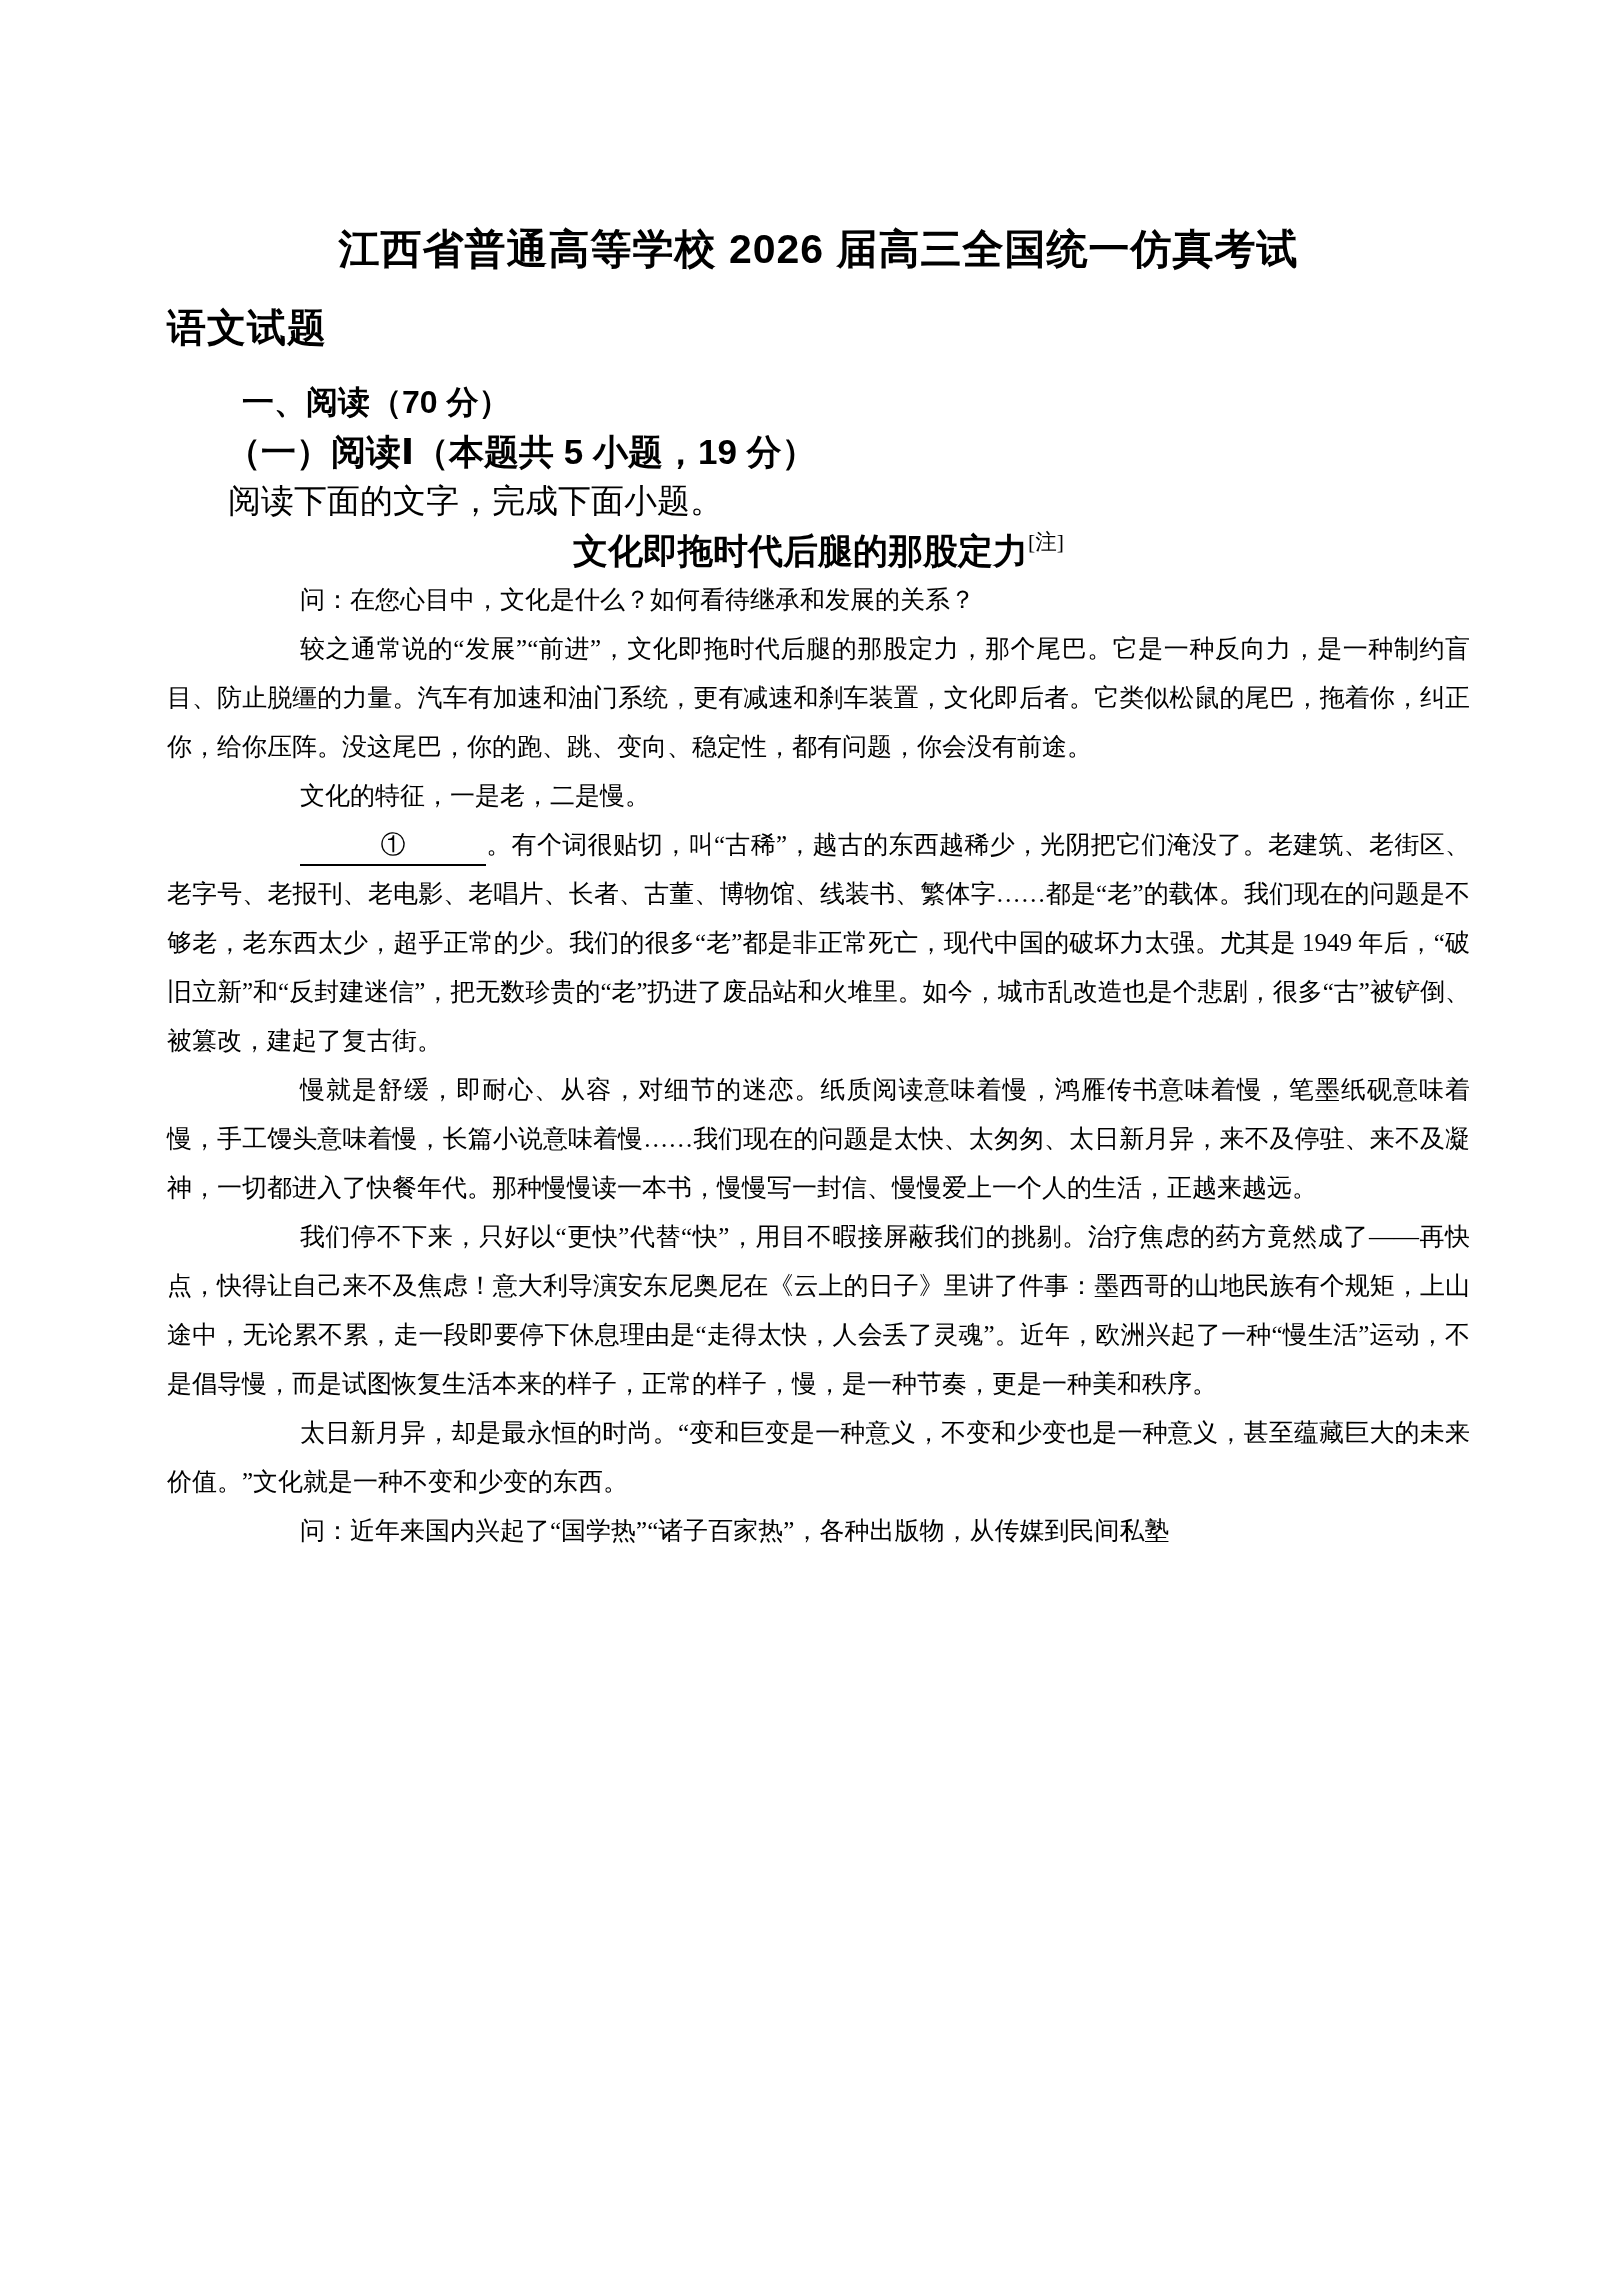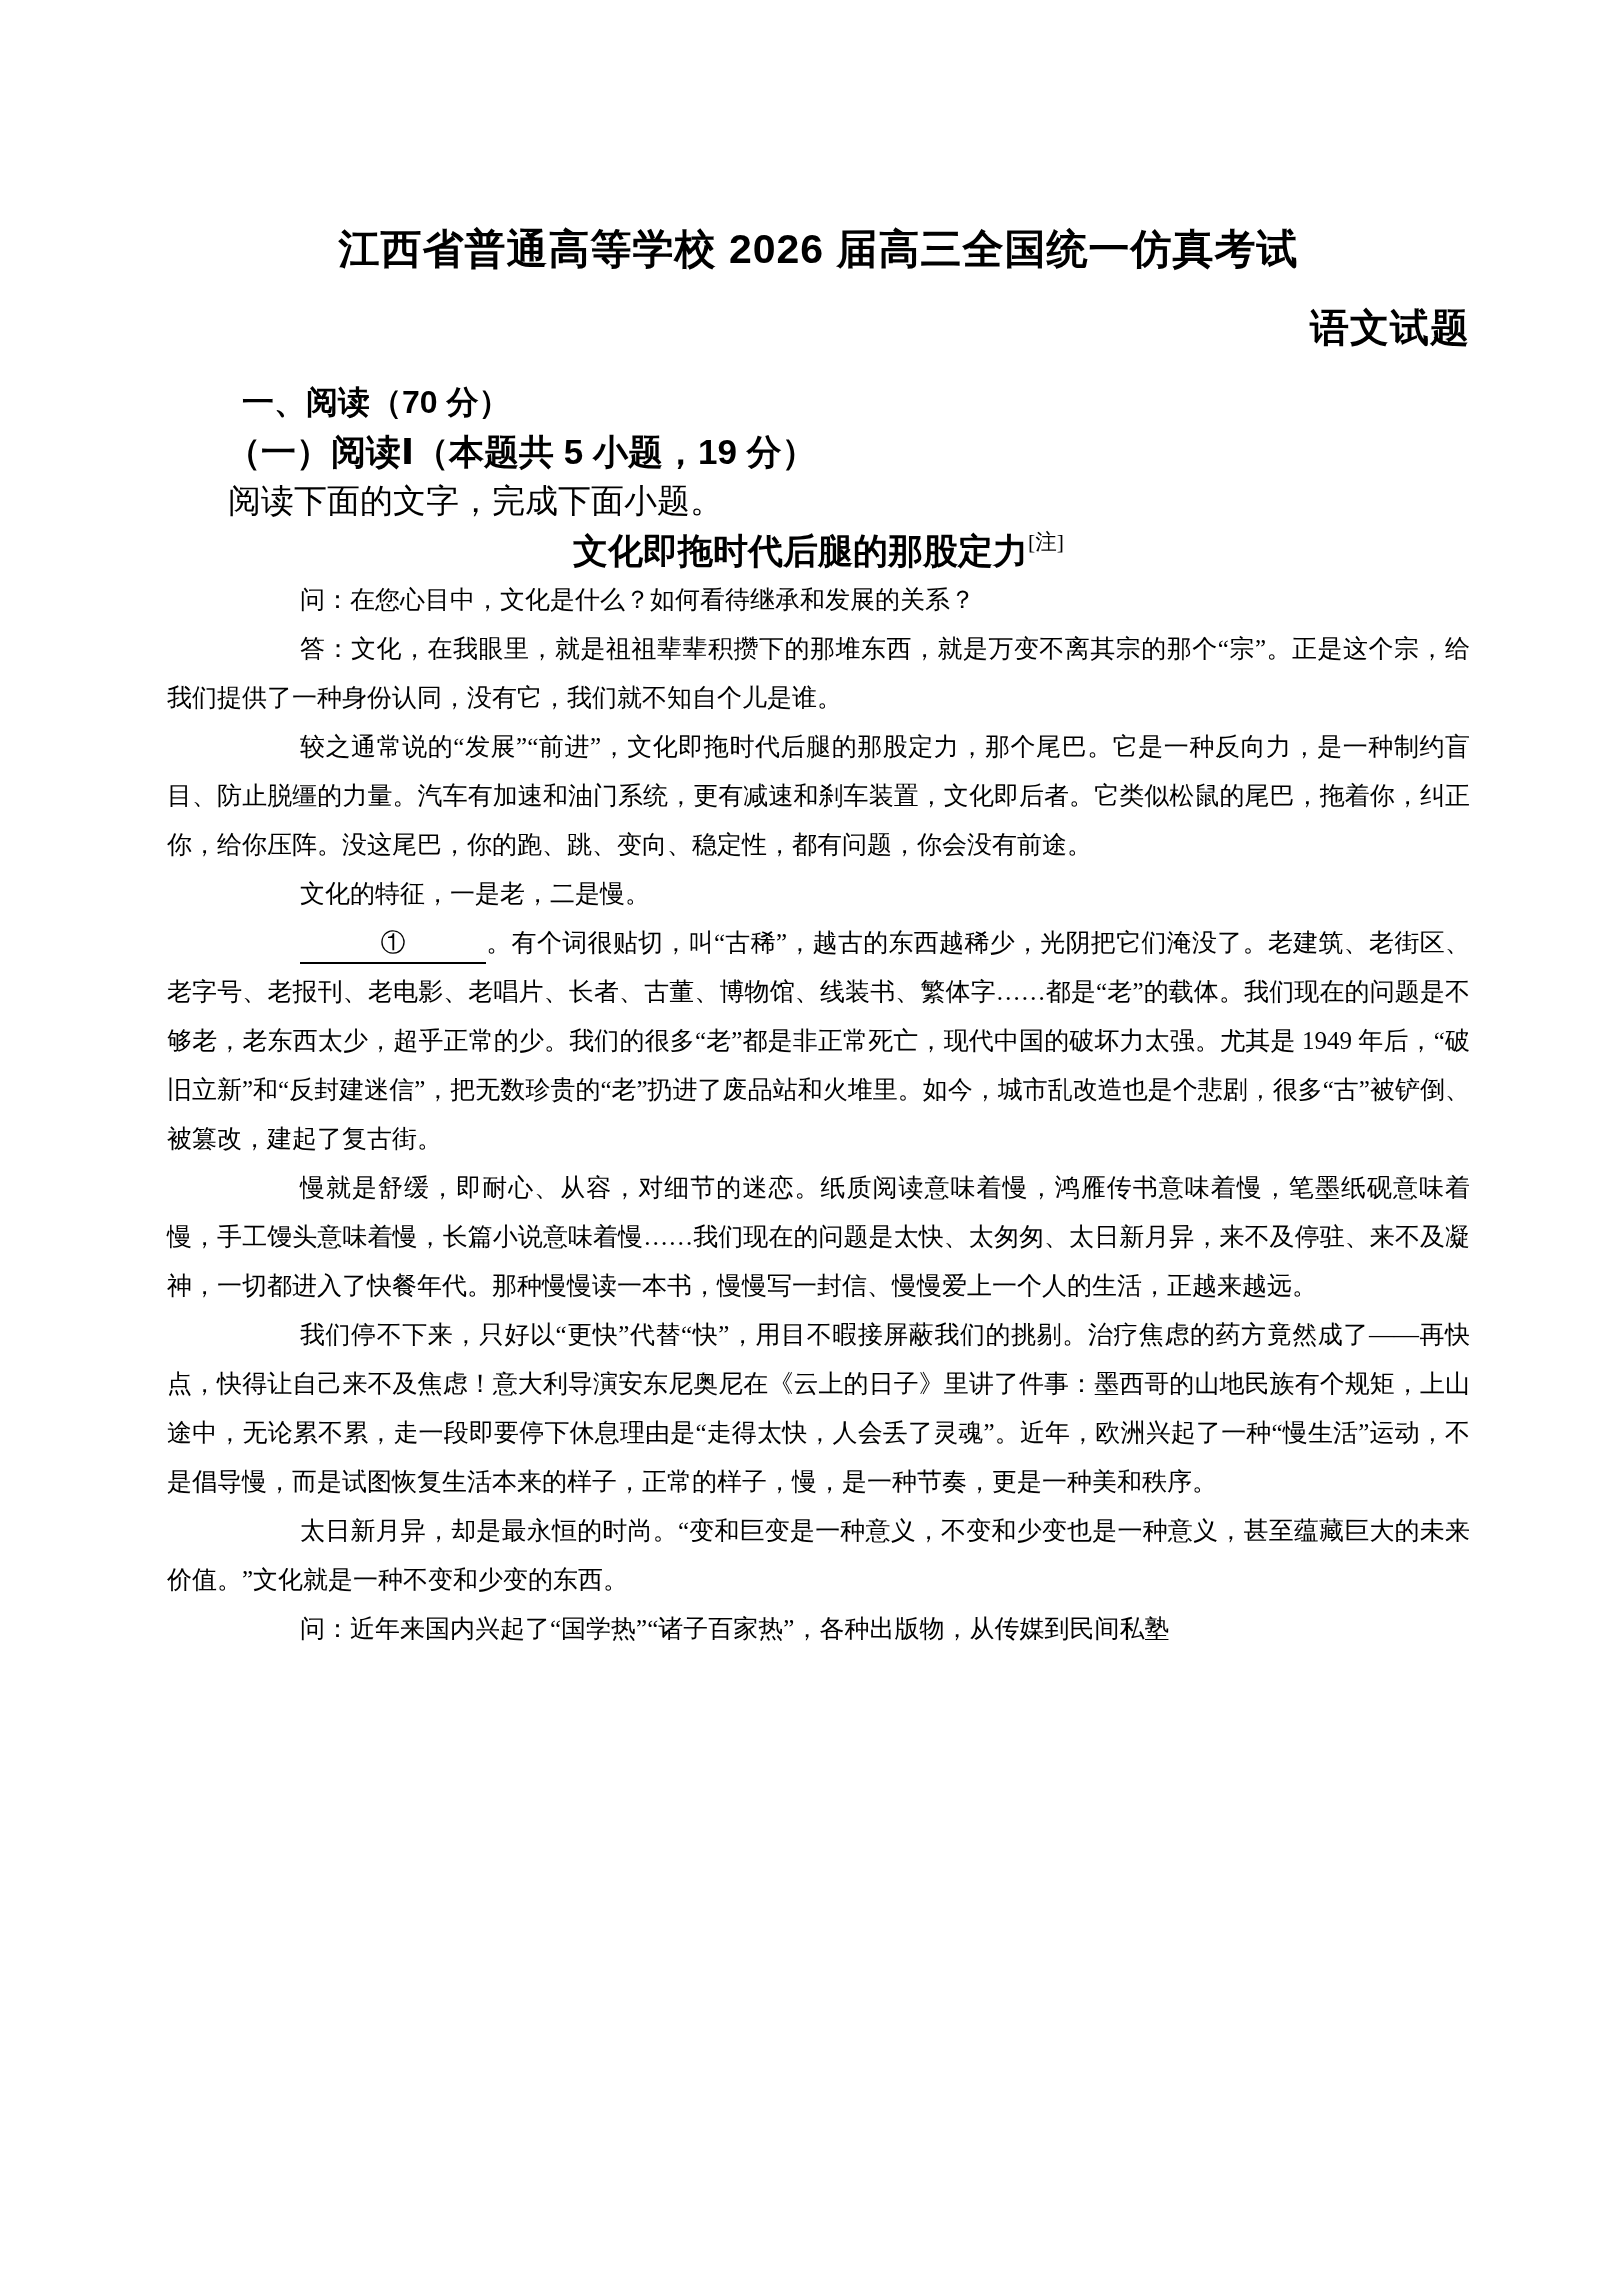--- a/index.html
+++ b/index.html
@@ -27,21 +27,21 @@
     line-height: 51px;
     text-align: center;
     letter-spacing: 1px;
   }
   .doc-subtitle {
     margin: 27.4px 0 0 0;
     font-family: "Liberation Sans", "DejaVu Sans", sans-serif;
     font-weight: bold;
     font-size: 39px;
     line-height: 51px;
-    text-align: right;
+    text-align: left;
     letter-spacing: 1px;
   }
   .h-section {
     margin: 28px 0 0 0;
     font-family: "Liberation Sans", "DejaVu Sans", sans-serif;
     font-weight: bold;
     font-size: 32px;
     line-height: 43px;
     text-indent: 75px;
   }
@@ -103,21 +103,20 @@
   <div class="h-section">一、阅读（70 分）</div>
 
   <div class="h-subsection">（一）阅读Ⅰ（本题共 5 小题，19 分）</div>
 
   <p class="instruction">阅读下面的文字，完成下面小题。</p>
 
   <div class="essay-title"><span>文化即拖时代后腿的那股定力</span><span class="note-sup">[注]</span></div>
 
   <p class="body-para">问：在您心目中，文化是什么？如何看待继承和发展的关系？</p>
 
-  <p class="body-para">答：文化，在我眼里，就是祖祖辈辈积攒下的那堆东西，就是万变不离其宗的那个“宗”。正是这个宗，给我们提供了一种身份认同，没有它，我们就不知自个儿是谁。</p>
 
   <p class="body-para">较之通常说的“发展”“前进”，文化即拖时代后腿的那股定力，那个尾巴。它是一种反向力，是一种制约盲目、防止脱缰的力量。汽车有加速和油门系统，更有减速和刹车装置，文化即后者。它类似松鼠的尾巴，拖着你，纠正你，给你压阵。没这尾巴，你的跑、跳、变向、稳定性，都有问题，你会没有前途。</p>
 
   <p class="body-para">文化的特征，一是老，二是慢。</p>
 
   <p class="body-para"><span class="blank-line"><span>①</span></span><span>。有个词很贴切，叫“古稀”，越古的东西越稀少，光阴把它们淹没了。老建筑、老街区、老字号、老报刊、老电影、老唱片、长者、古董、博物馆、线装书、繁体字……都是“老”的载体。我们现在的问题是不够老，老东西太少，超乎正常的少。我们的很多“老”都是非正常死亡，现代中国的破坏力太强。尤其是 1949 年后，“破旧立新”和“反封建迷信”，把无数珍贵的“老”扔进了废品站和火堆里。如今，城市乱改造也是个悲剧，很多“古”被铲倒、被篡改，建起了复古街。</span></p>
 
   <p class="body-para">慢就是舒缓，即耐心、从容，对细节的迷恋。纸质阅读意味着慢，鸿雁传书意味着慢，笔墨纸砚意味着慢，手工馒头意味着慢，长篇小说意味着慢……我们现在的问题是太快、太匆匆、太日新月异，来不及停驻、来不及凝神，一切都进入了快餐年代。那种慢慢读一本书，慢慢写一封信、慢慢爱上一个人的生活，正越来越远。</p>
 
   <p class="body-para">我们停不下来，只好以“更快”代替“快”，用目不暇接屏蔽我们的挑剔。治疗焦虑的药方竟然成了——再快点，快得让自己来不及焦虑！意大利导演安东尼奥尼在《云上的日子》里讲了件事：墨西哥的山地民族有个规矩，上山途中，无论累不累，走一段即要停下休息理由是“走得太快，人会丢了灵魂”。近年，欧洲兴起了一种“慢生活”运动，不是倡导慢，而是试图恢复生活本来的样子，正常的样子，慢，是一种节奏，更是一种美和秩序。</p>

